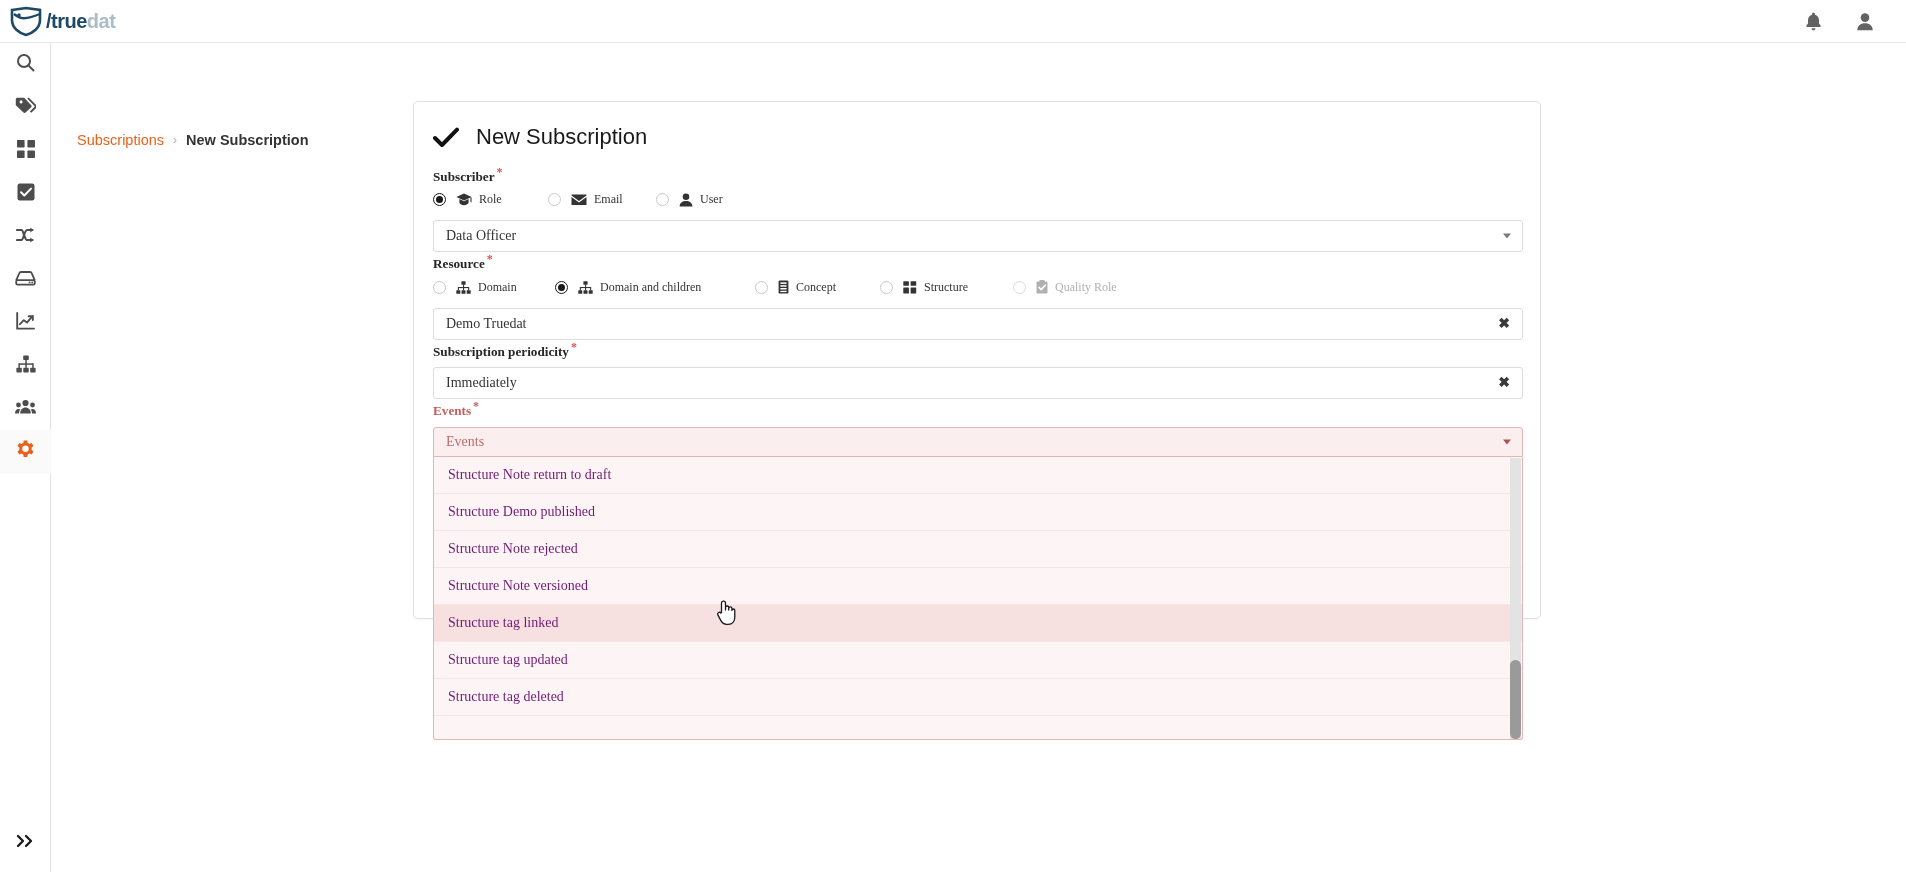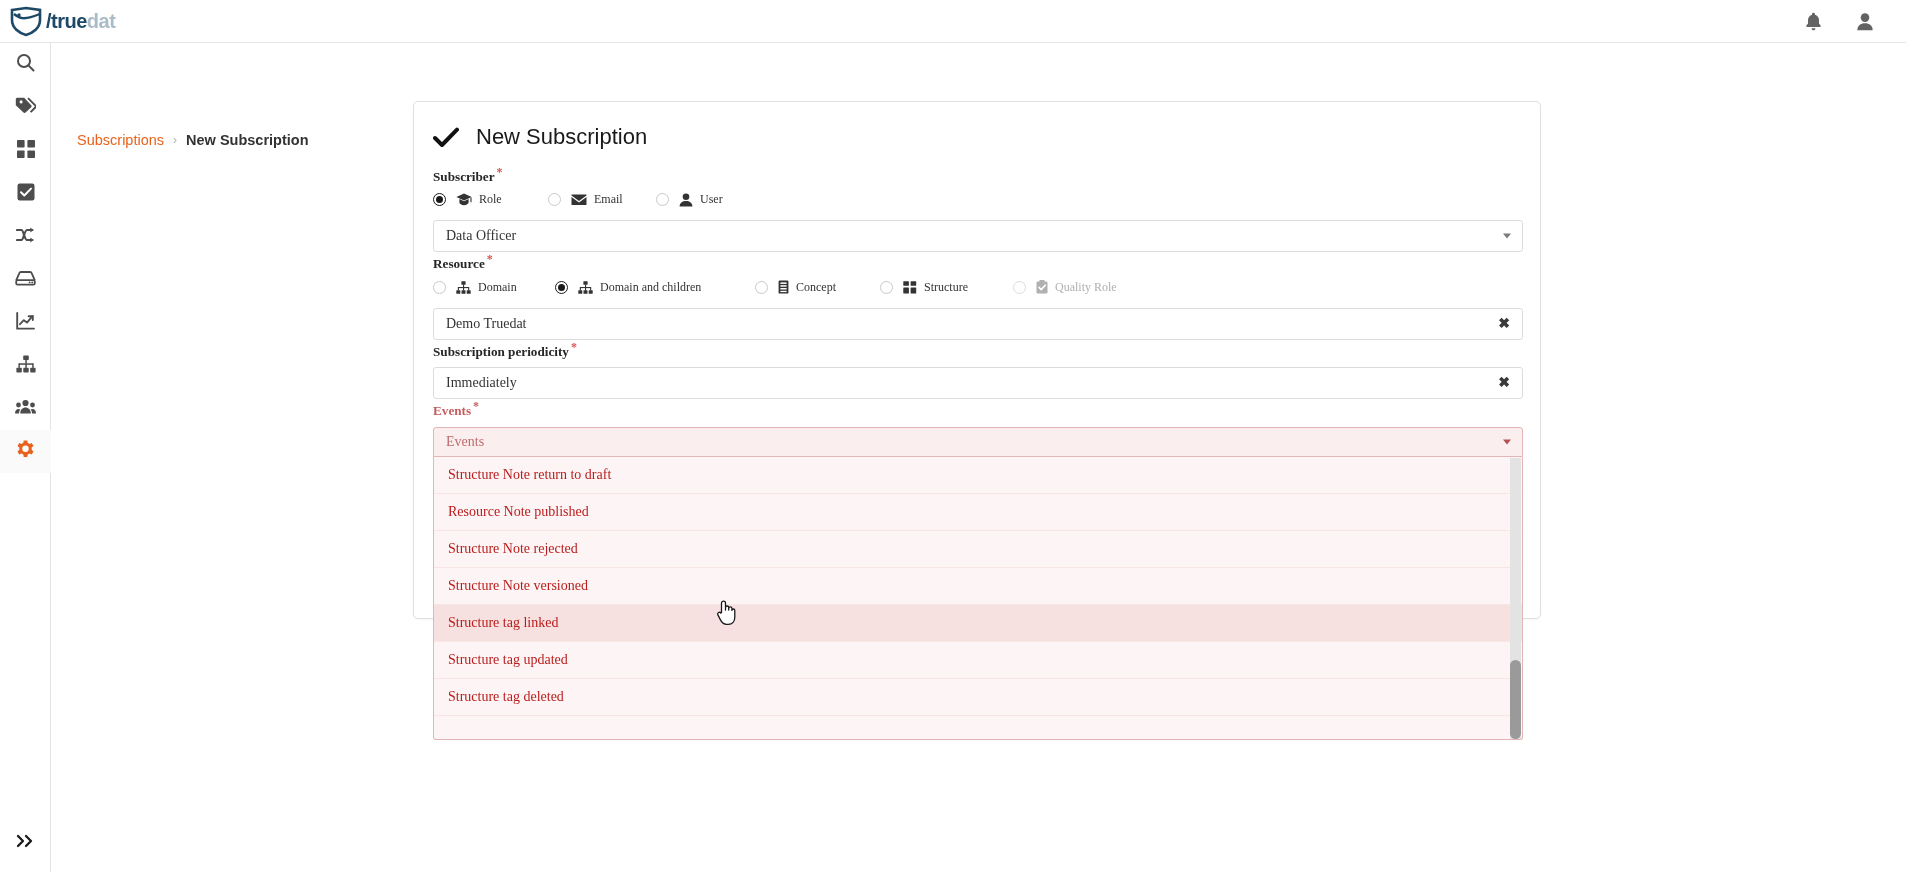--- a/index.html
+++ b/index.html
@@ -178,21 +178,21 @@
     background: #fdf5f5;
     border: 1px solid #e2b6b6; border-top: none;
     border-radius: 0 0 3px 3px;
     overflow: hidden;
     z-index: 60;
   }
   .combo-opt {
     height: 37px;
     display: flex; align-items: center;
     padding: 0 14px;
-    font-size: 14px; color: #b91c1c;
+    font-size: 14px; color: #701a75;
     border-bottom: 1px solid #fae5e5;
     cursor: pointer;
   }
   .combo-opt.hover { background: #f7e0e0; }
   .scroll-track {
     position: absolute; top: 1px; right: 1px;
     width: 11px; height: 281px;
     background: #e3e3e3;
     z-index: 61;
   }
@@ -529,21 +529,21 @@
           <div class="combo-head">
             <span>Events</span>
             <span class="caret"></span>
           </div>
 
           <div class="combo-list">
             <div class="combo-opt">
                 <span>Structure Note return to draft</span>
               </div>
             <div class="combo-opt">
-                <span>Resource Note published</span>
+                <span>Structure Demo published</span>
               </div>
             <div class="combo-opt">
                 <span>Structure Note rejected</span>
               </div>
             <div class="combo-opt">
                 <span>Structure Note versioned</span>
               </div>
             <div class="combo-opt hover">
                 <span>Structure tag linked</span>
               </div>

